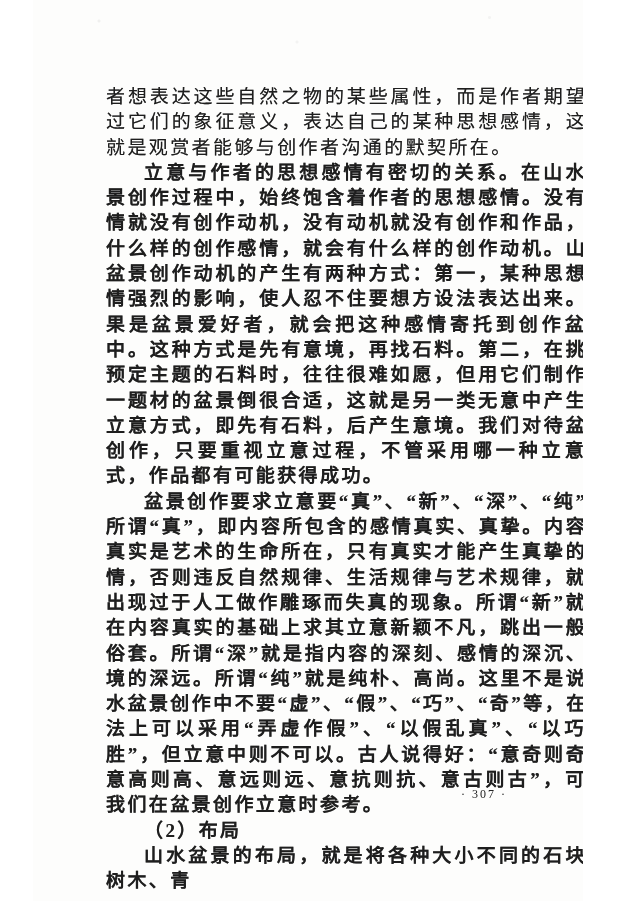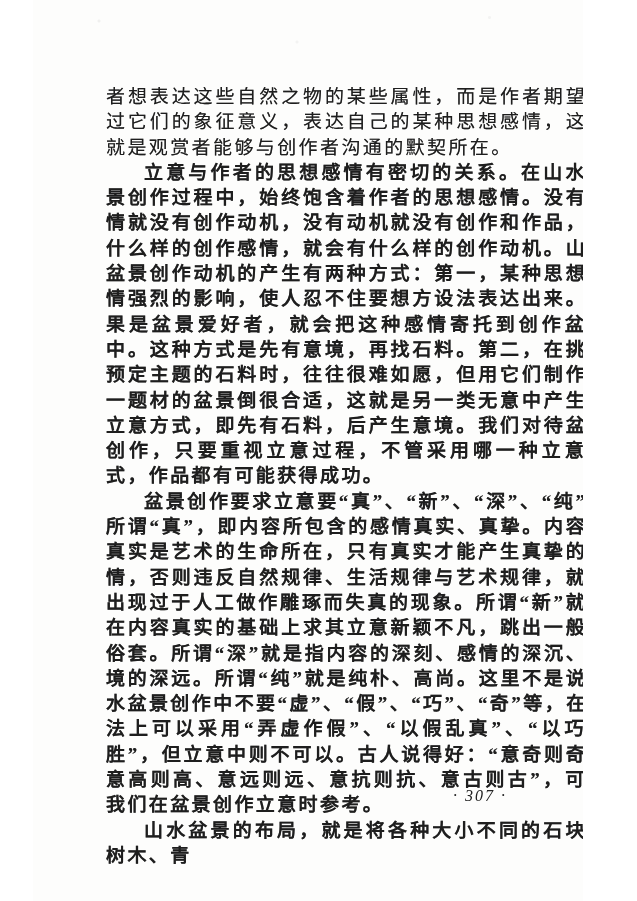--- a/index.html
+++ b/index.html
@@ -34,22 +34,21 @@
     text-shadow: 0 0 0.4px rgba(20,20,20,0.55);
   }
   .text-block p.indent {
     text-indent: 2em;
     font-weight: bold;
   }
   .page-number {
     position: absolute;
     top: 787px;
     right: 76px;
-    font-size: 16px;
-    font-style: italic;
+    font-size: 12px;
     letter-spacing: 2px;
     color: #222222;
   }
   .watermark {
     position: absolute;
     left: 556px;
     top: 826px;
     width: 116px;
     height: 34px;
     transform: rotate(-90deg);
@@ -79,19 +78,20 @@
 </head>
 <body>
 
 <div class="page">
   <div class="scan-noise"></div>
 
   <div class="text-block">
     <p>者想表达这些自然之物的某些属性，而是作者期望通过它们的象征意义，表达自己的某种思想感情，这也就是观赏者能够与创作者沟通的默契所在。</p>
     <p class="indent">立意与作者的思想感情有密切的关系。在山水盆景创作过程中，始终饱含着作者的思想感情。没有感情就没有创作动机，没有动机就没有创作和作品，有什么样的创作感情，就会有什么样的创作动机。山水盆景创作动机的产生有两种方式：第一，某种思想感情强烈的影响，使人忍不住要想方设法表达出来。如果是盆景爱好者，就会把这种感情寄托到创作盆景中。这种方式是先有意境，再找石料。第二，在挑选预定主题的石料时，往往很难如愿，但用它们制作另一题材的盆景倒很合适，这就是另一类无意中产生的立意方式，即先有石料，后产生意境。我们对待盆景创作，只要重视立意过程，不管采用哪一种立意方式，作品都有可能获得成功。</p>
     <p class="indent">盆景创作要求立意要“真”、“新”、“深”、“纯”。所谓“真”，即内容所包含的感情真实、真挚。内容的真实是艺术的生命所在，只有真实才能产生真挚的感情，否则违反自然规律、生活规律与艺术规律，就会出现过于人工做作雕琢而失真的现象。所谓“新”就是在内容真实的基础上求其立意新颖不凡，跳出一般的俗套。所谓“深”就是指内容的深刻、感情的深沉、意境的深远。所谓“纯”就是纯朴、高尚。这里不是说山水盆景创作中不要“虚”、“假”、“巧”、“奇”等，在手法上可以采用“弄虚作假”、“以假乱真”、“以巧取胜”，但立意中则不可以。古人说得好：“意奇则奇、意高则高、意远则远、意抗则抗、意古则古”，可供我们在盆景创作立意时参考。</p>
+    <p class="indent">（2）布局</p>
     <p class="indent">山水盆景的布局，就是将各种大小不同的石块、树木、青</p>
   </div>
 
   <div class="page-number">· 307 ·</div>
 
   <div class="watermark">MSHUA</div>
 </div>
 
 </body></html>

